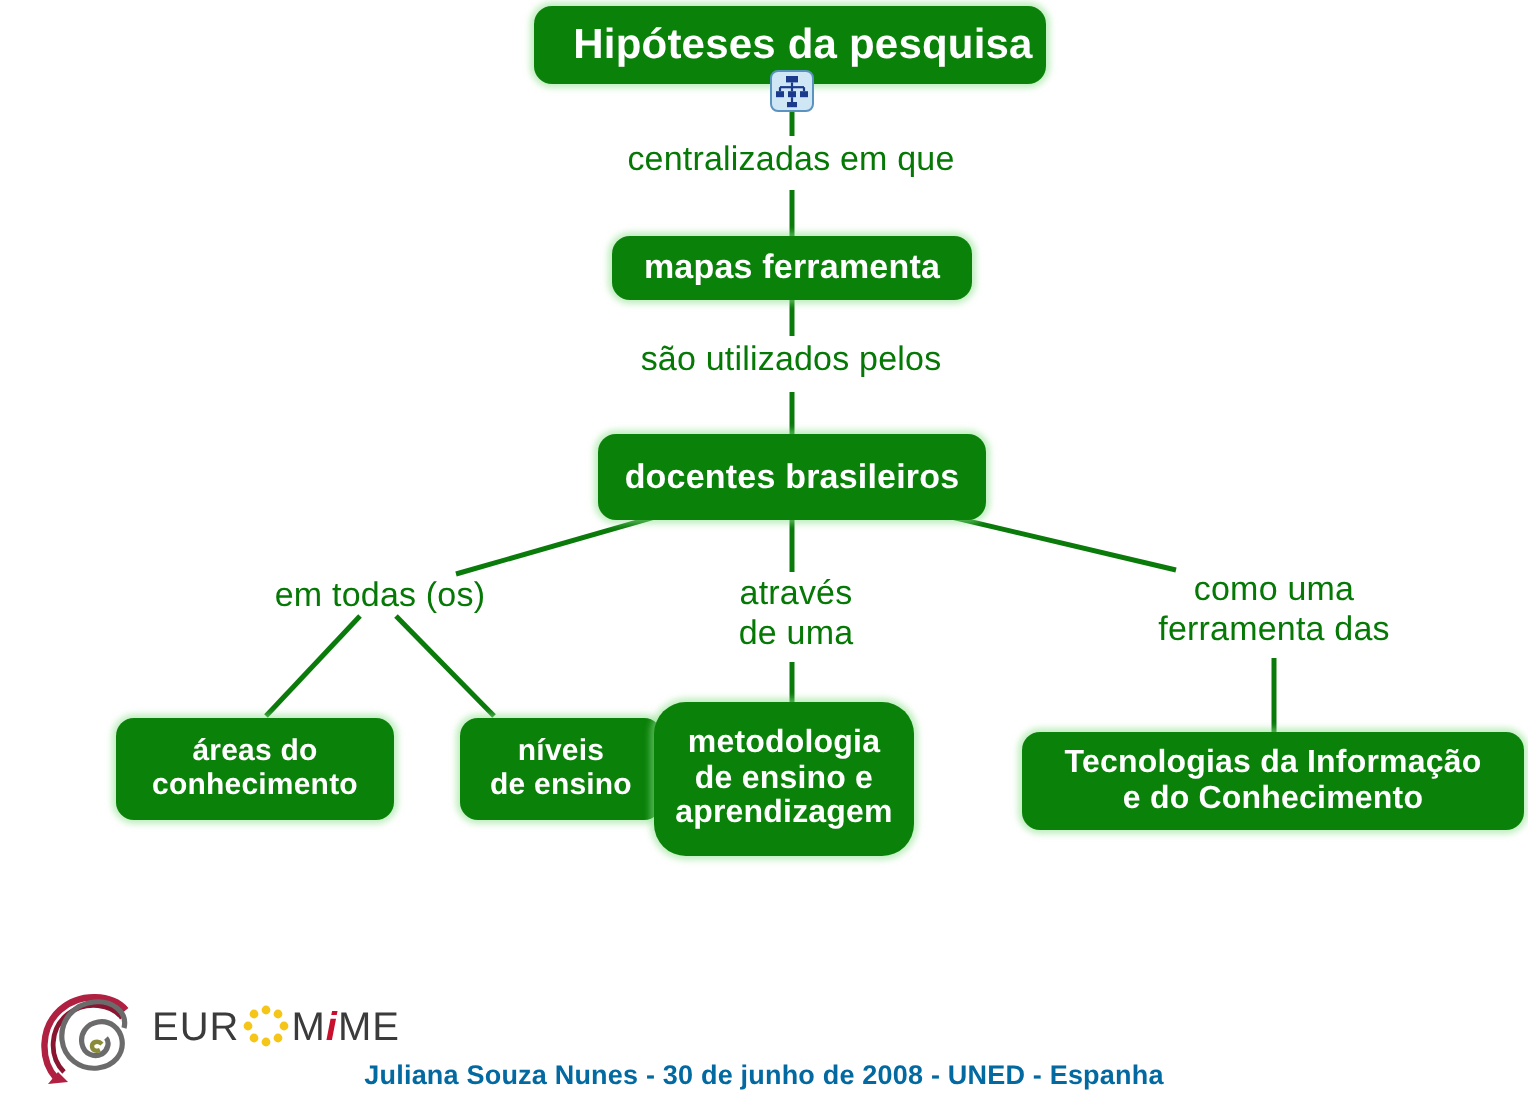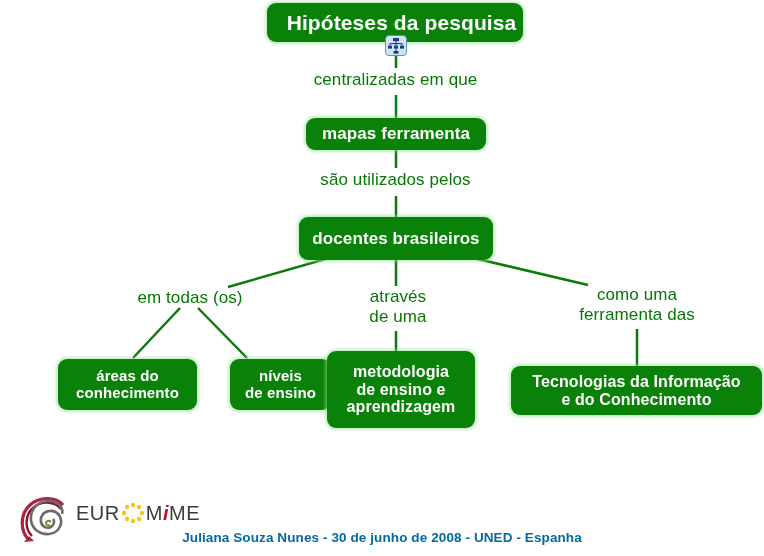--- a/index.html
+++ b/index.html
@@ -68,22 +68,23 @@
   #node-areas {
     left: 58px; top: 359px; width: 139px; height: 51px;
     font-size: 15px;
   }
   #node-niveis {
     left: 201px; top: 359px; width: 101px; height: 51px;
     font-size: 15px;
     margin-left: 29px;
   }
   #node-metodologia {
-    left: 327px; top: 351px; width: 148px; height: 77px;
+    left: 327px; top: 351px; width: 130px; height: 77px;
     font-size: 16px;
+    border-radius: 16px;
   }
   #node-tecnologias {
     left: 511px; top: 366px; width: 251px; height: 49px;
     font-size: 16px;
   }
   #label-centralizadas {
     left: 258px; top: 70px; width: 275px;
     font-size: 17px;
   }
   #label-utilizados {

